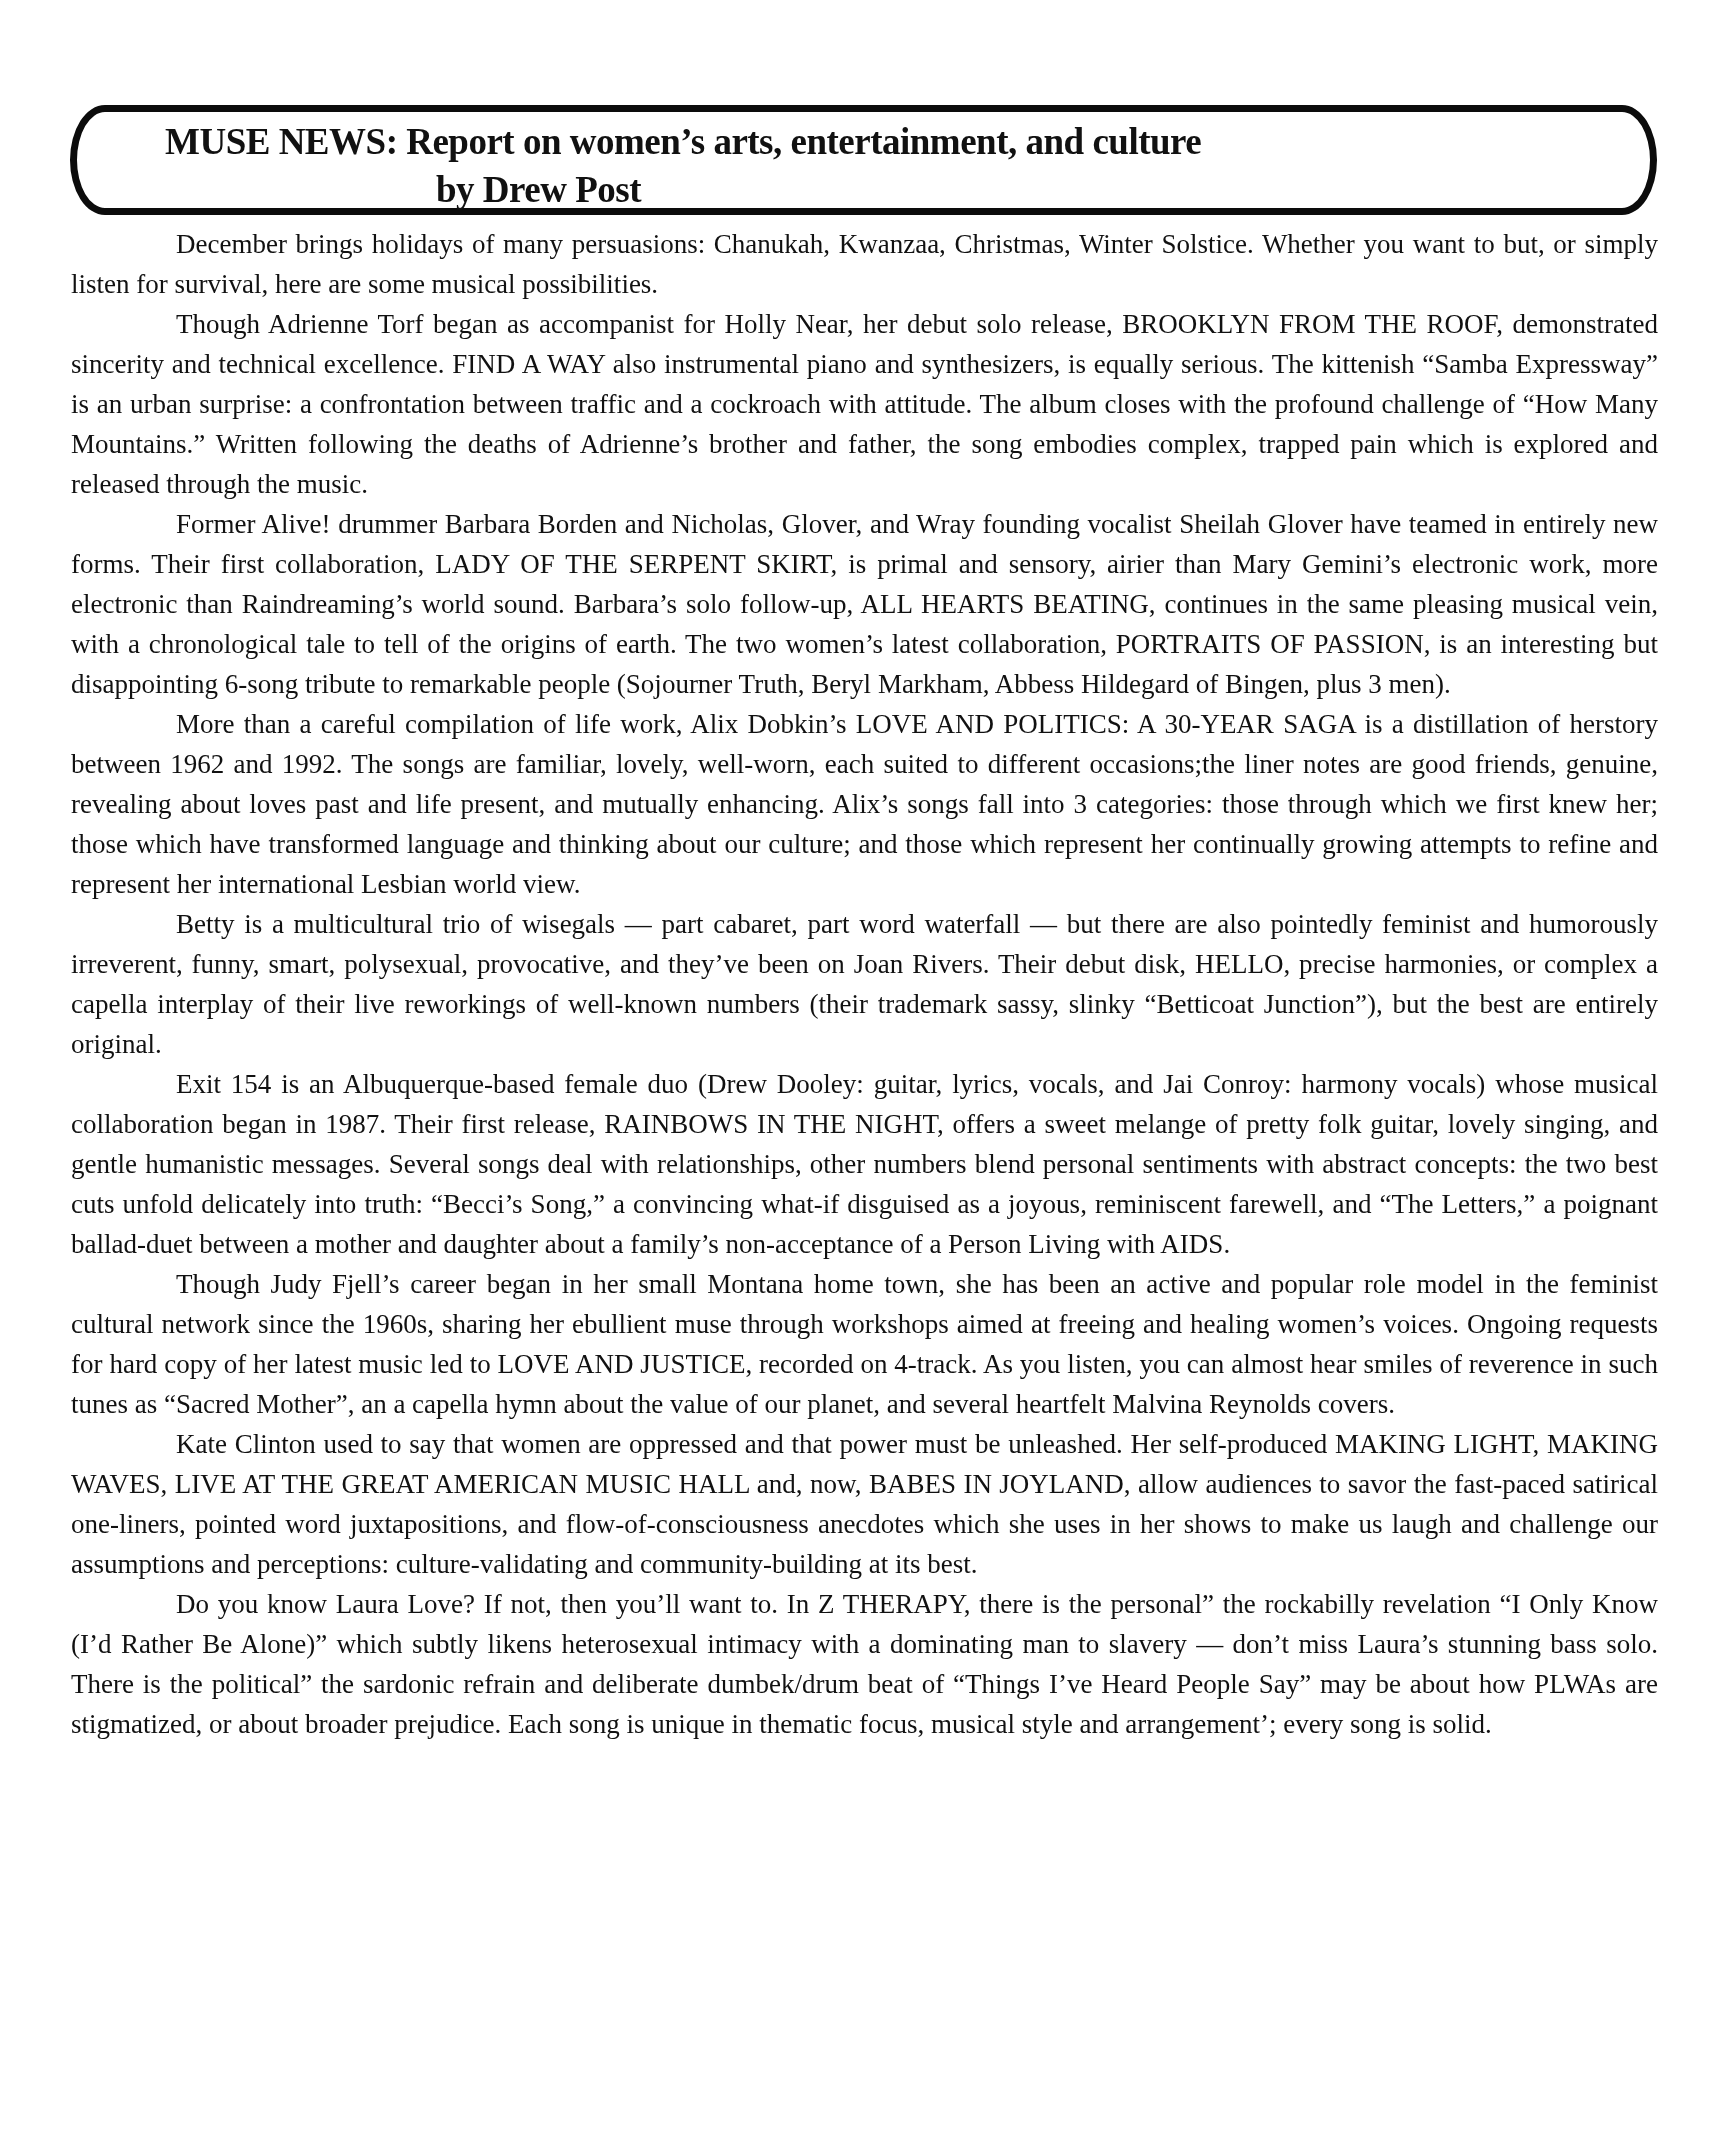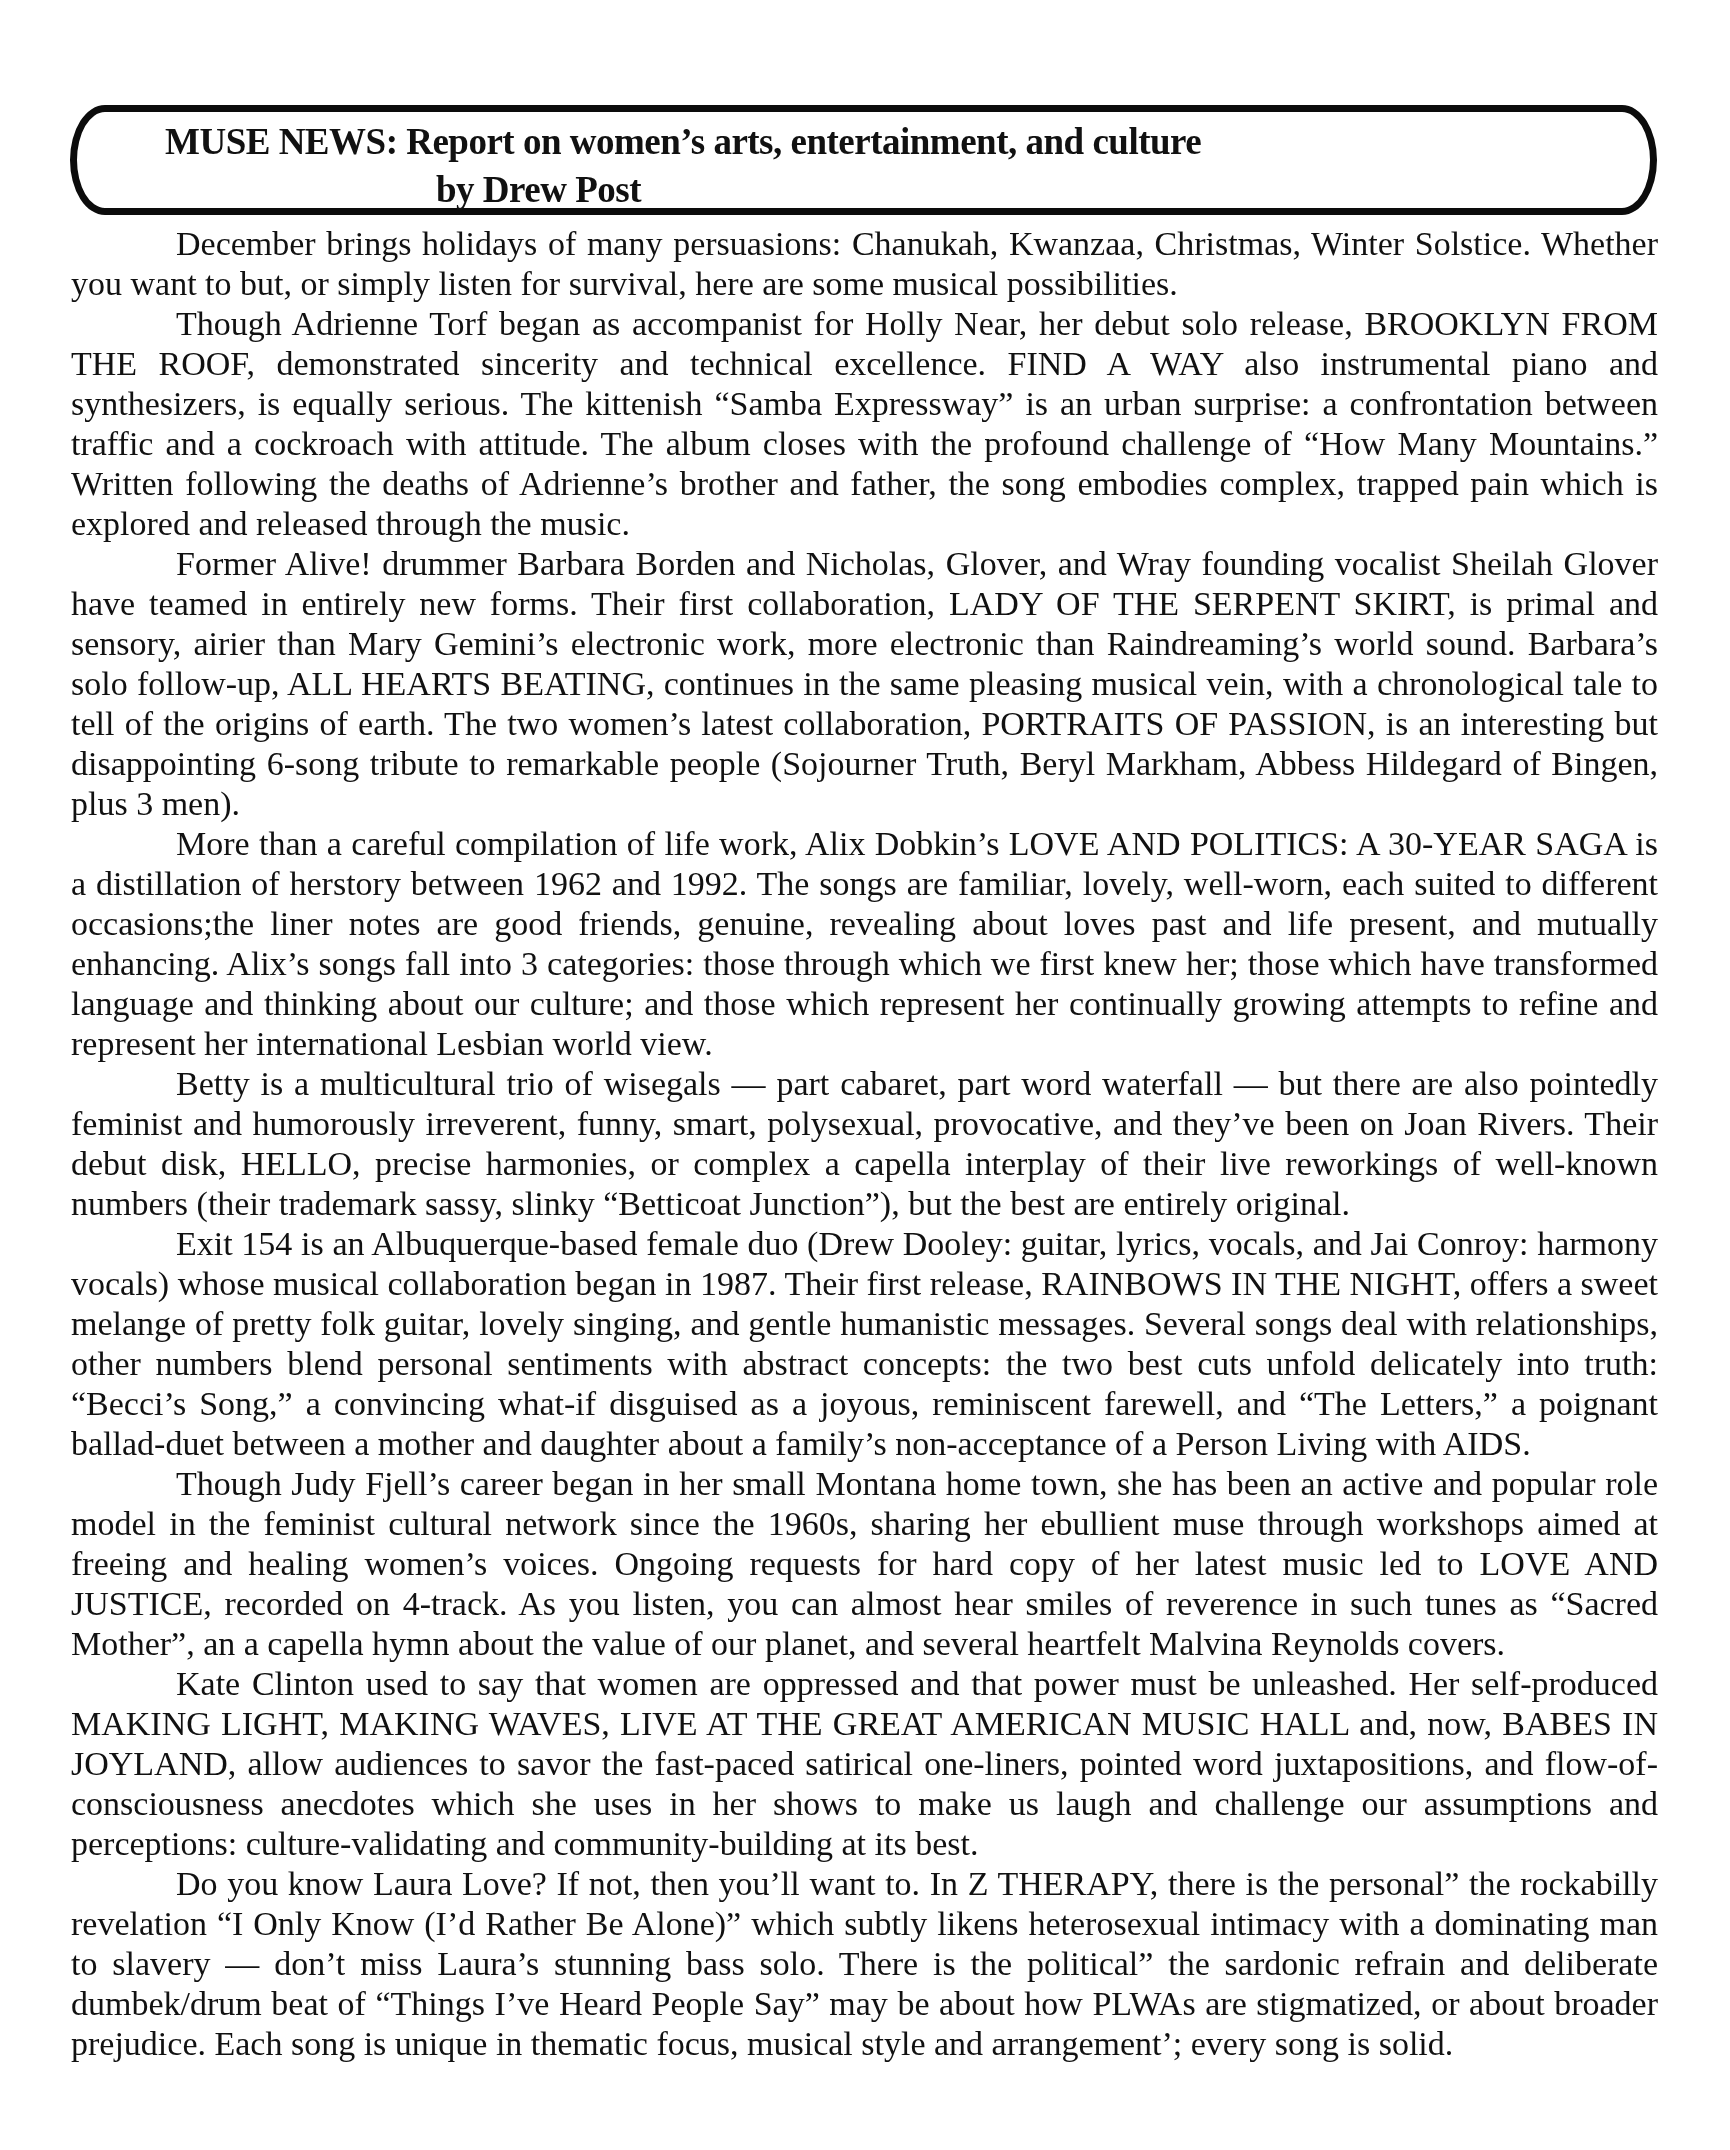--- a/index.html
+++ b/index.html
@@ -15,21 +15,21 @@
   .header-title {
     position: absolute; left: 165px; top: 120px;
     font-size: 37px; font-weight: bold; letter-spacing: -0.5px; white-space: nowrap;
   }
   .header-byline {
     position: absolute; left: 436px; top: 168px;
     font-size: 37px; font-weight: bold; letter-spacing: -0.5px; white-space: nowrap;
   }
   .article {
     position: absolute; left: 71px; top: 224px; width: 1587px;
-    font-size: 34px; line-height: 40px; text-align: justify;
+    font-size: 27px; line-height: 40px; text-align: justify;
   }
   .article p { margin: 0; text-indent: 105px; }
 </style>
 </head>
 <body>
 
 <div class="header-box"></div>
 <div class="header-title">MUSE NEWS: Report on women’s arts, entertainment, and culture</div>
 <div class="header-byline">by Drew Post</div>
 

